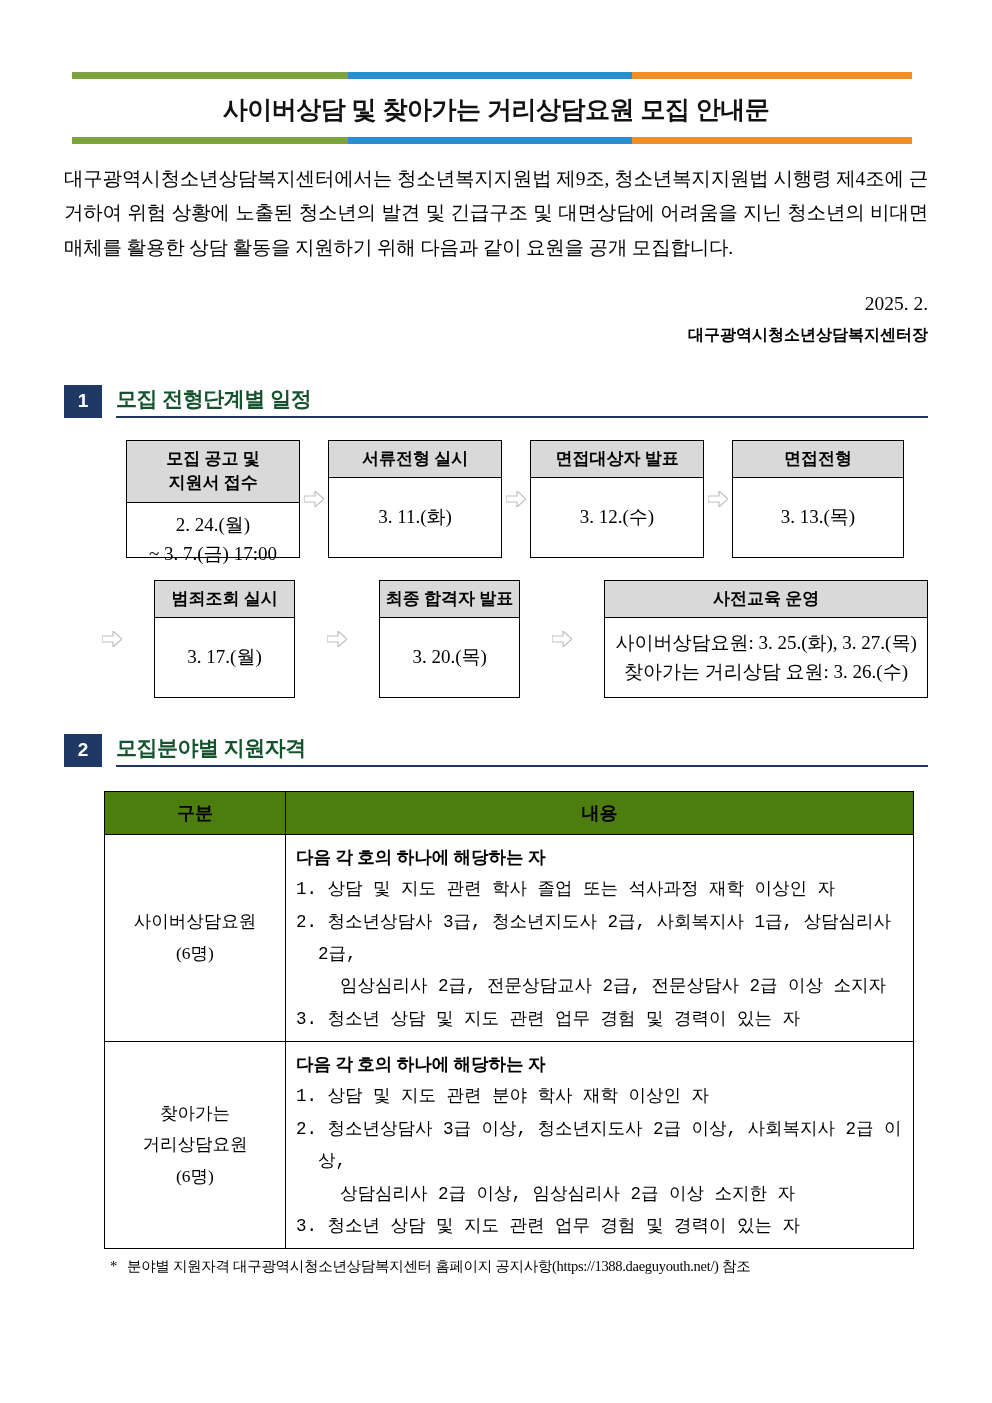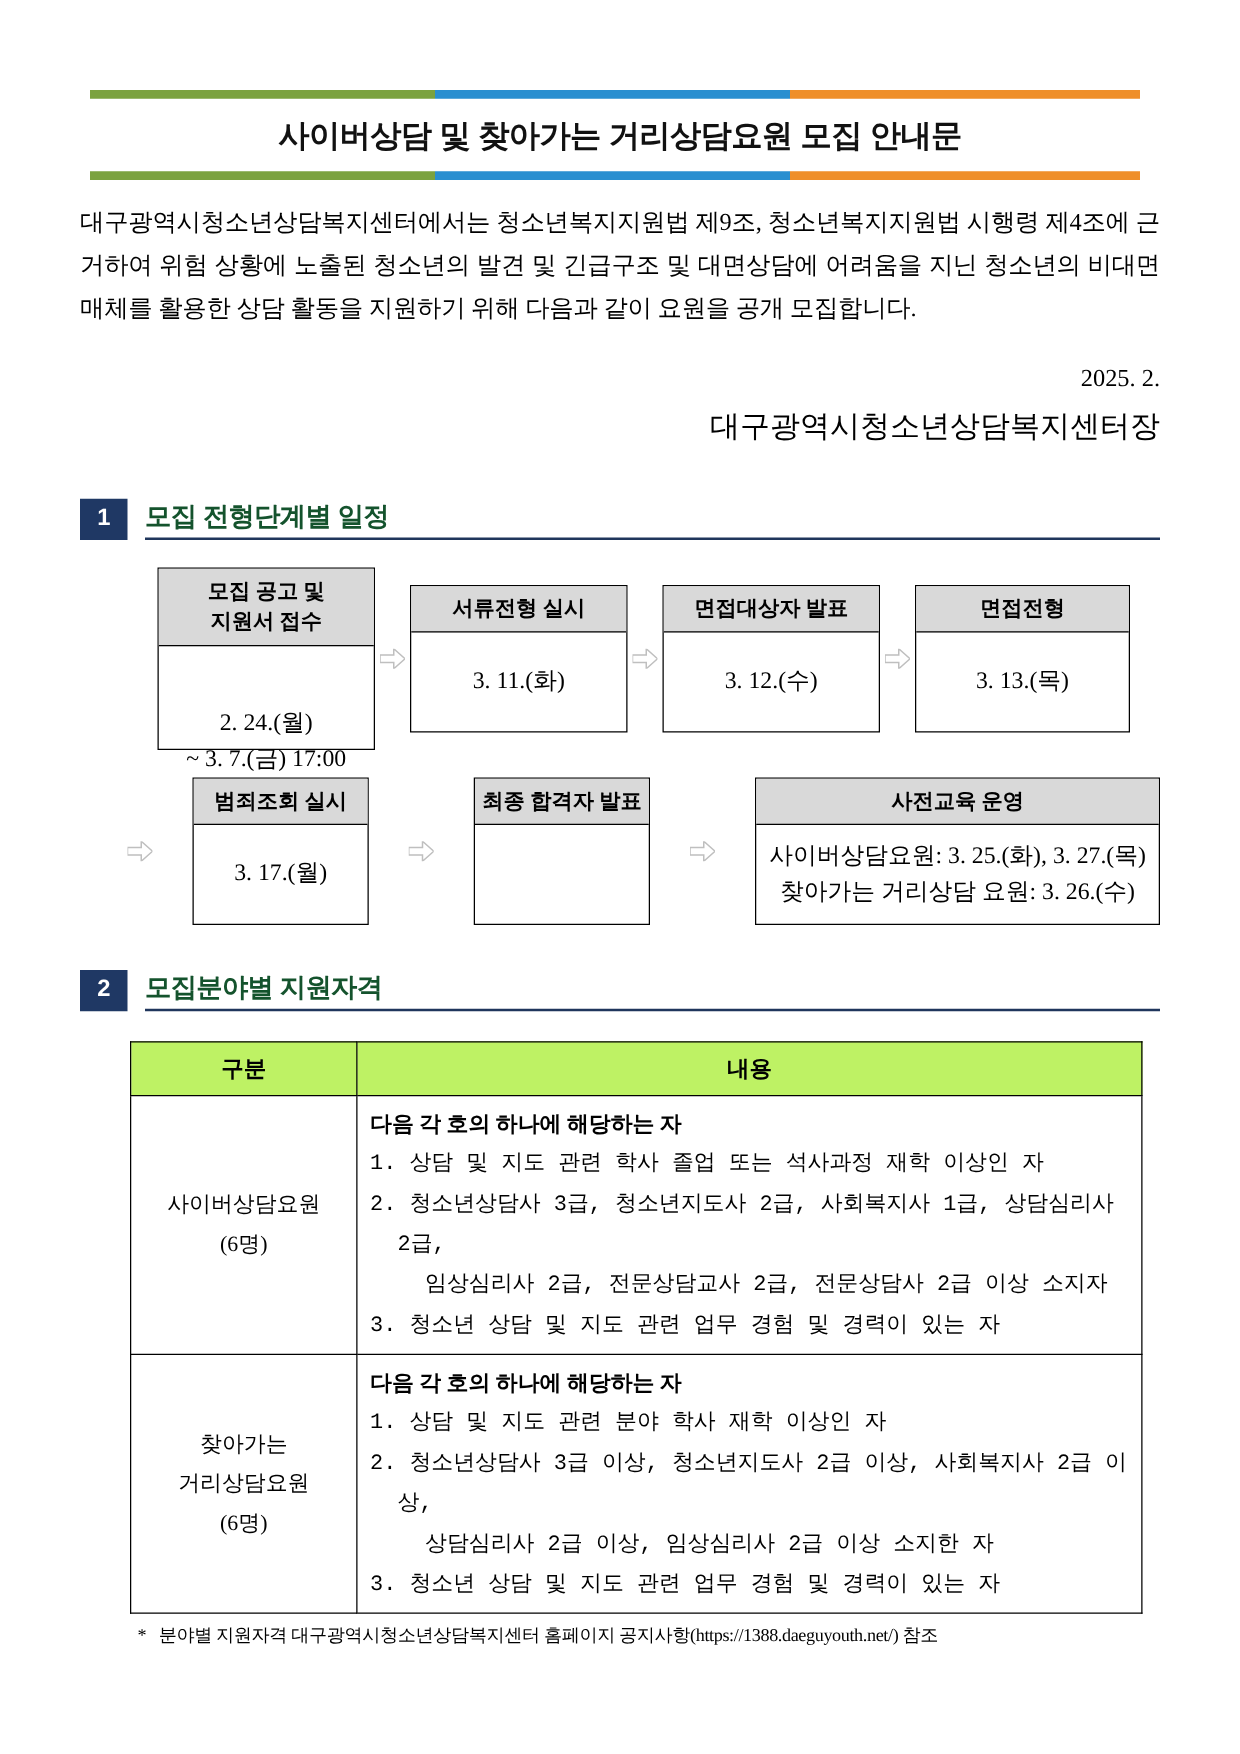--- a/index.html
+++ b/index.html
@@ -57,22 +57,22 @@
     text-align: justify;
     letter-spacing: -0.2px;
   }
   .sign {
     margin-top: 22px;
     text-align: right;
     font-size: 19.5px;
     line-height: 1.75;
   }
   .sign .org {
-    font-weight: normal;
-    font-size: 24px;
+    font-weight: bold;
+    font-size: 16px;
   }
 
   
   .section-head {
     display: flex;
     align-items: stretch;
     margin-top: 36px;
   }
   .sec-num {
     width: 38px;
@@ -149,37 +149,37 @@
   .arrow svg { display:block; margin: 0 auto; }
 
   .w1 { width: 174px; }
   .w2 { width: 174px; }
   .w3 { width: 174px; }
   .w4 { width: 172px; }
   .r2a { width: 174px; }
   .r2b { width: 174px; text-align: center; }
   .r2c { width: 400px; }
 
-  .h-tall { height: 146px; gap: 40px; }
+  .h-tall { height: 118px; }
   .h-std  { height: 118px; }
 
   
   .tbl-wrap { margin-top: 24px; margin-left: 40px; }
   table.qual {
     border-collapse: collapse;
     width: 810px;
     font-size: 17.5px;
   }
   table.qual th, table.qual td {
     border: 1px solid #000;
     padding: 6px 10px;
     vertical-align: middle;
   }
   table.qual th {
-    background: #bef264;
+    background: #4d7c0f;
     font-weight: bold;
     font-size: 18px;
     text-align: center;
     padding: 9px 4px;
   }
   td.cat {
     width: 160px;
     text-align: center;
     line-height: 1.8;
     font-size: 17.5px;
@@ -311,20 +311,21 @@
       </div>
 
       <div class="arrow">
         <svg width="20" height="16" viewBox="0 0 20 16">
             <polygon points="0,5 11,5 11,0 20,8 11,16 11,11 0,11" fill="#ffffff" stroke="#bfbfbf" stroke-width="1.2"></polygon>
           </svg>
       </div>
 
       <div class="fbox r2b h-std">
         <div class="fhead">최종 합격자 발표</div>
+        <div class="fbody">3. 20.(목)</div>
       </div>
 
       <div class="arrow">
         <svg width="20" height="16" viewBox="0 0 20 16">
             <polygon points="0,5 11,5 11,0 20,8 11,16 11,11 0,11" fill="#ffffff" stroke="#bfbfbf" stroke-width="1.2"></polygon>
           </svg>
       </div>
 
       <div class="fbox r2c h-std">
         <div class="fhead">사전교육 운영</div>

